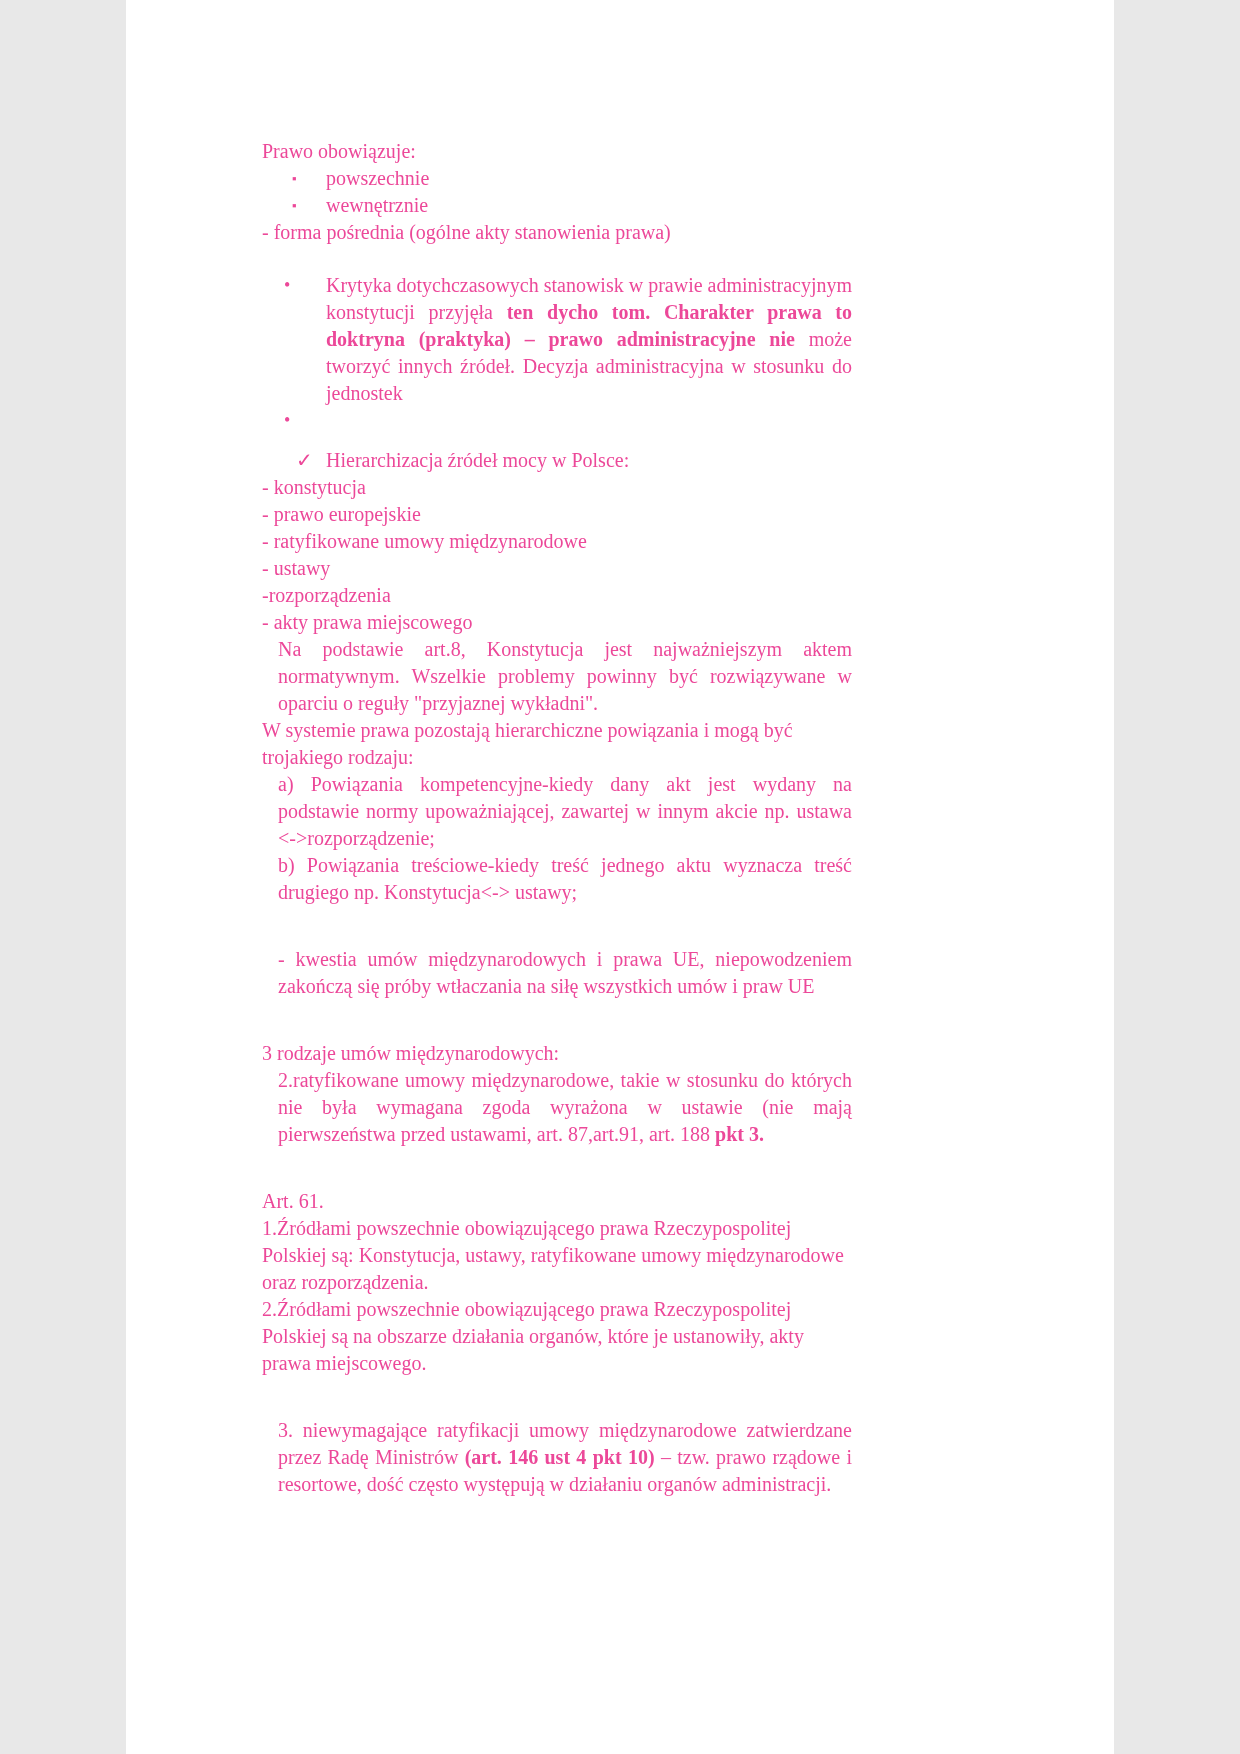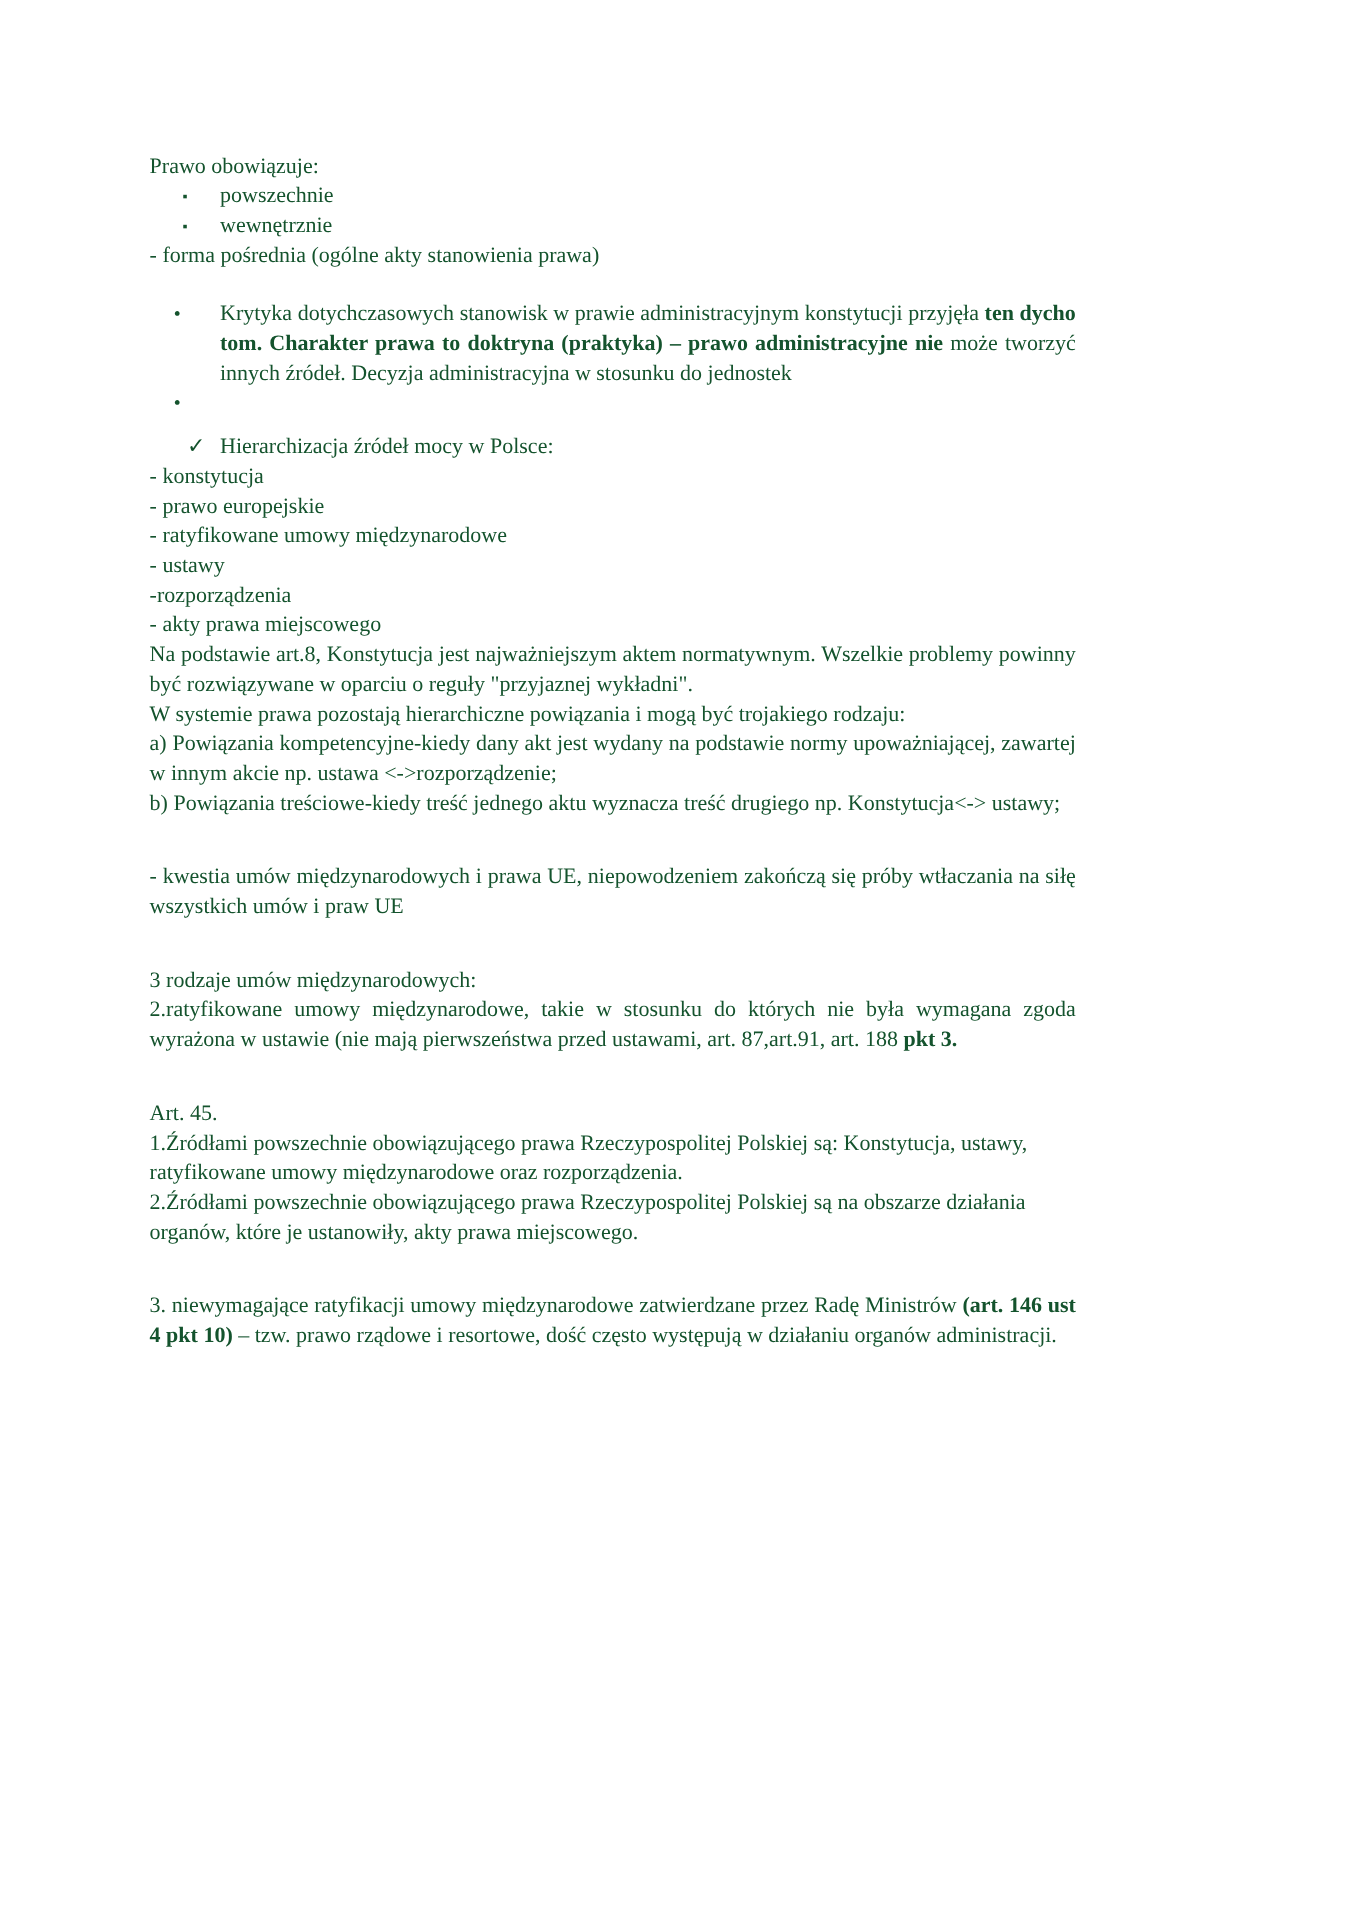--- a/index.html
+++ b/index.html
@@ -1,33 +1,33 @@
 <!DOCTYPE html>
 <html><head>
 <meta charset="utf-8">
 <style>
   html, body {
     margin: 0;
     padding: 0;
     background: #e8e8e8;
   }
   .page {
-    width: 1240px;
+    width: 988px;
     min-height: 1754px;
     margin: 0 auto;
     background: #ffffff;
     box-sizing: border-box;
     padding: 138px 262px 120px 136px;
-    color: #14532d;
+    color: #ec4899;
     font-family: "Liberation Serif", "DejaVu Serif", serif;
     font-size: 20px;
     line-height: 27px;
   }
   .para { margin: 0; }
-  .justify { text-align: justify; }
+  .justify { text-align: justify; margin-left: 16px; }
   .b { font-weight: bold; }
   .gap { height: 26px; }
   .gap-sm { height: 14px; }
 
   .bullet-row {
     position: relative;
     padding-left: 64px;
     margin: 0;
   }
   .marker {
@@ -103,21 +103,21 @@
 
   <div class="gap"></div>
   <div class="gap-sm"></div>
 
   <p class="para">3 rodzaje umów międzynarodowych:</p>
   <p class="para justify"><span>2.ratyfikowane umowy międzynarodowe, takie w stosunku do których nie była wymagana zgoda wyrażona w ustawie (nie mają pierwszeństwa przed ustawami, art. 87,art.91, art. 188 </span><span class="b">pkt 3.</span></p>
 
   <div class="gap"></div>
   <div class="gap-sm"></div>
 
-  <p class="para">Art. 45.</p>
+  <p class="para">Art. 61.</p>
   <p class="para">1.Źródłami powszechnie obowiązującego prawa Rzeczypospolitej Polskiej są: Konstytucja, ustawy, ratyfikowane umowy międzynarodowe oraz rozporządzenia.</p>
   <p class="para">2.Źródłami powszechnie obowiązującego prawa Rzeczypospolitej Polskiej są na obszarze działania organów, które je ustanowiły, akty prawa miejscowego.</p>
 
   <div class="gap"></div>
   <div class="gap-sm"></div>
 
   <p class="para justify"><span>3. niewymagające ratyfikacji umowy międzynarodowe zatwierdzane przez Radę Ministrów </span><span class="b">(art. 146  ust 4 pkt 10)</span><span> – tzw. prawo rządowe i resortowe, dość często występują w działaniu organów administracji.</span></p>
 
 </div>
 

